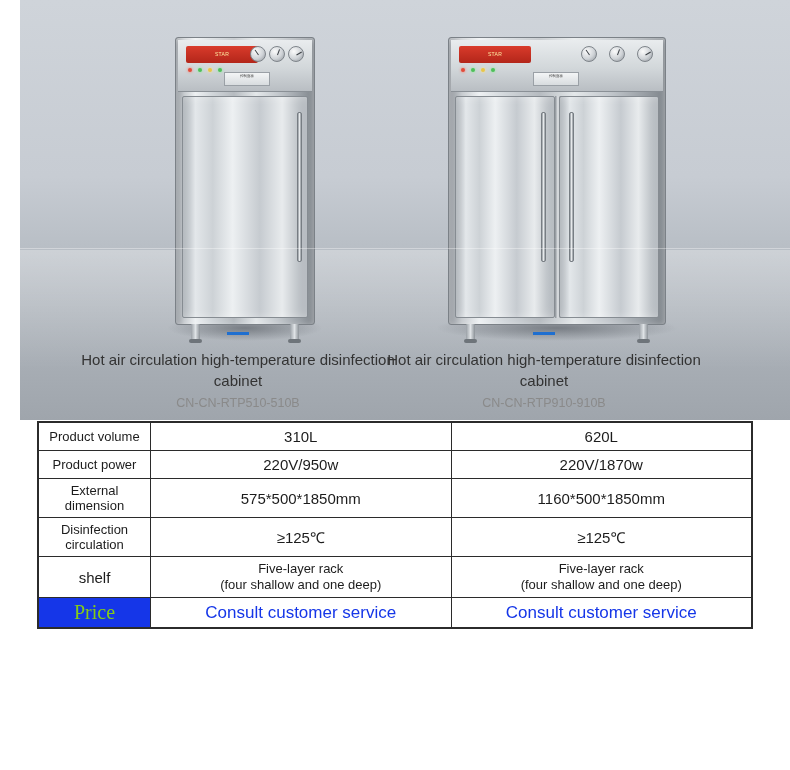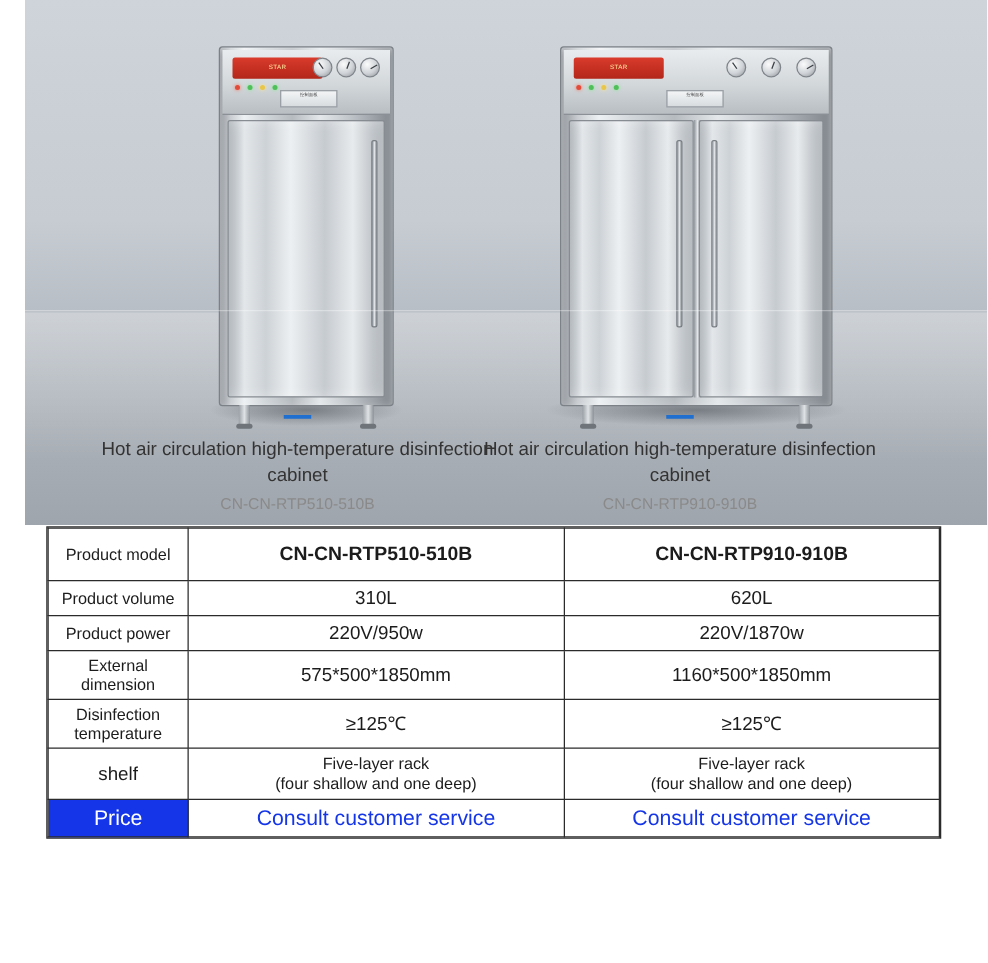--- a/index.html
+++ b/index.html
@@ -217,22 +217,23 @@
     font-size: 13px;
     line-height: 15px;
     background: #ffffff;
   }
   td.rowhead.big { font-size: 15px; margin-left: 16px; }
   td.val { font-size: 15px; line-height: 19px; }
   td.val.bold { font-weight: bold; font-size: 15.5px; }
   td.val.small { font-size: 13px; line-height: 16px; }
   tr.price td.rowhead {
     background: #1536e8;
-    color: #ffffff;
-    font-size: 17px;
+    color: #84cc16;
+    font-size: 20px;
+    font-family: Liberation Serif, serif;
   }
   tr.price td.val {
     color: #1536e8;
     font-size: 17px;
     line-height: 21px;
   }
   tr.header-row td.val { height: 42px; }
 </style>
 </head>
 <body>
@@ -304,42 +305,37 @@
 
   <div class="caption" id="caption-double">
     <div class="rule"></div>
     <div class="title">Hot air circulation high-temperature disinfection cabinet</div>
     <div class="model">CN-CN-RTP910-910B</div>
   </div>
 
   <div class="table-wrap">
     <table class="spec">
       <tbody id="spec-body">
-          <tr class="header-row">
-            <td class="rowhead">Product model</td>
-            <td class="val bold">CN-CN-RTP510-510B</td>
-            <td class="val bold">CN-CN-RTP910-910B</td>
-          </tr>
           <tr>
             <td class="rowhead">Product volume</td>
             <td class="val">310L</td>
             <td class="val">620L</td>
           </tr>
           <tr>
             <td class="rowhead">Product power</td>
             <td class="val">220V/950w</td>
             <td class="val">220V/1870w</td>
           </tr>
           <tr>
             <td class="rowhead">External dimension</td>
             <td class="val">575*500*1850mm</td>
             <td class="val">1160*500*1850mm</td>
           </tr>
           <tr>
-            <td class="rowhead">Disinfection temperature</td>
+            <td class="rowhead">Disinfection circulation</td>
             <td class="val">≥125℃</td>
             <td class="val">≥125℃</td>
           </tr>
           <tr>
             <td class="rowhead big">shelf</td>
             <td class="val small">Five-layer rack<br>(four shallow and one deep)</td>
             <td class="val small">Five-layer rack<br>(four shallow and one deep)</td>
           </tr>
           <tr class="price">
             <td class="rowhead big">Price</td>

